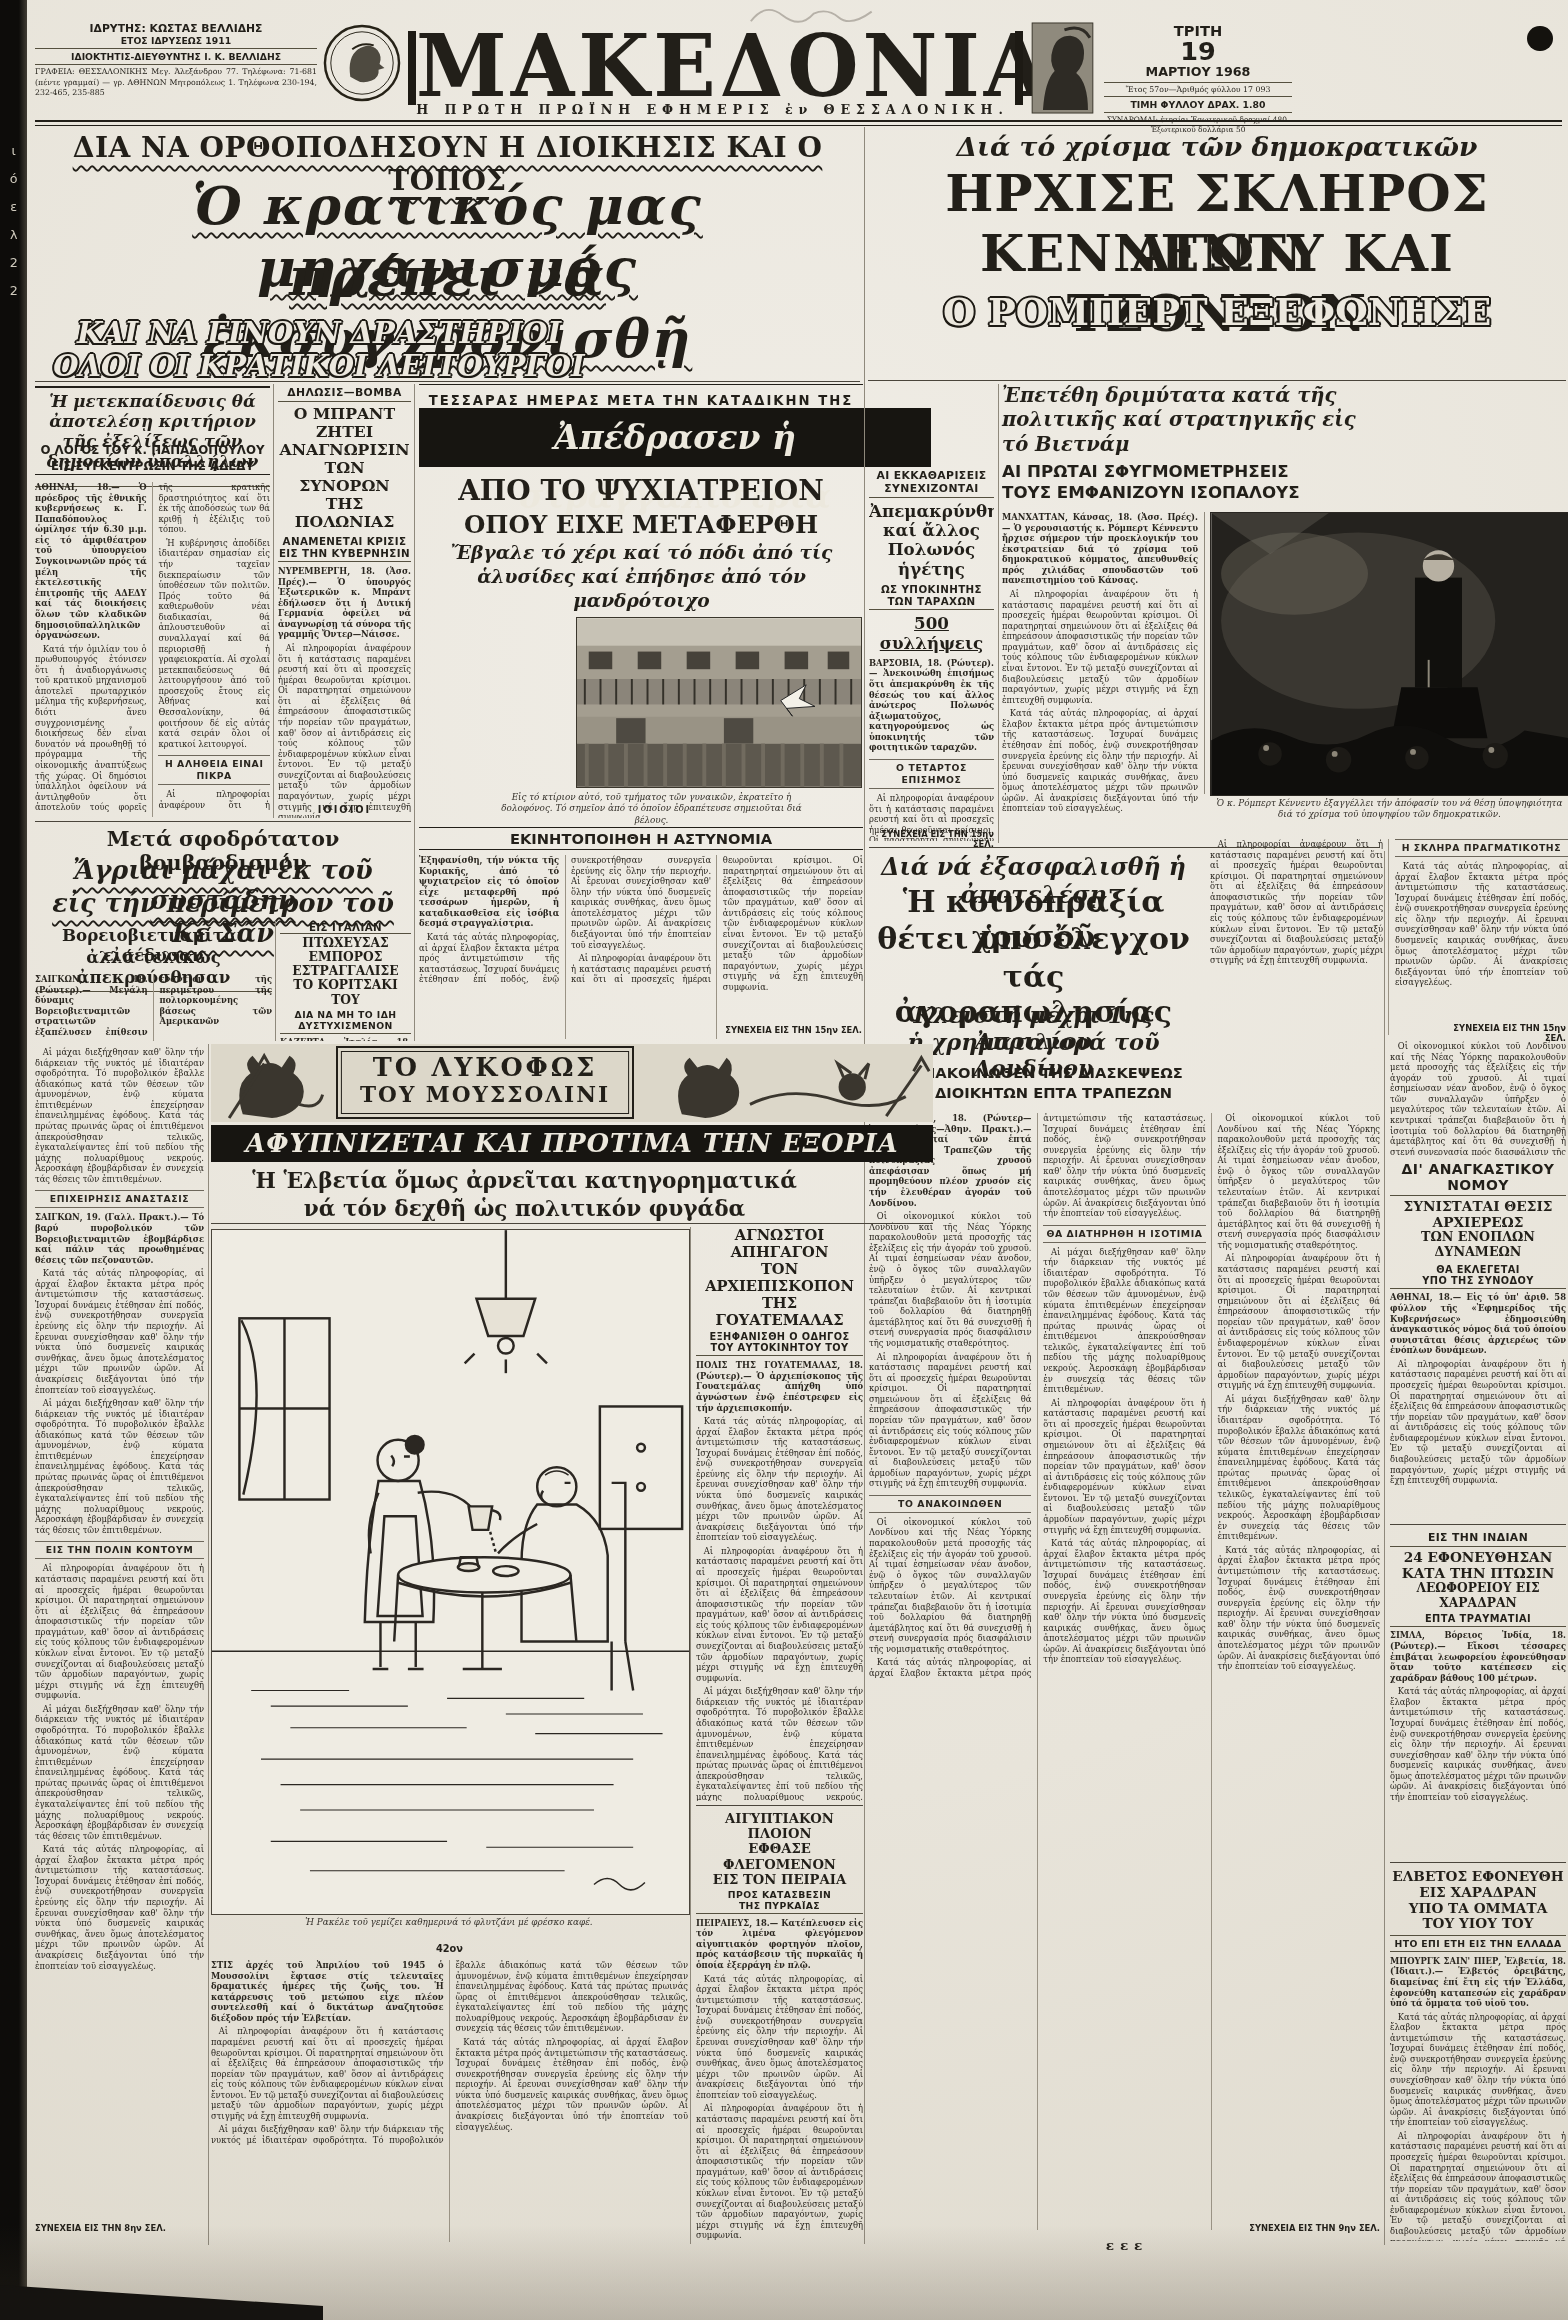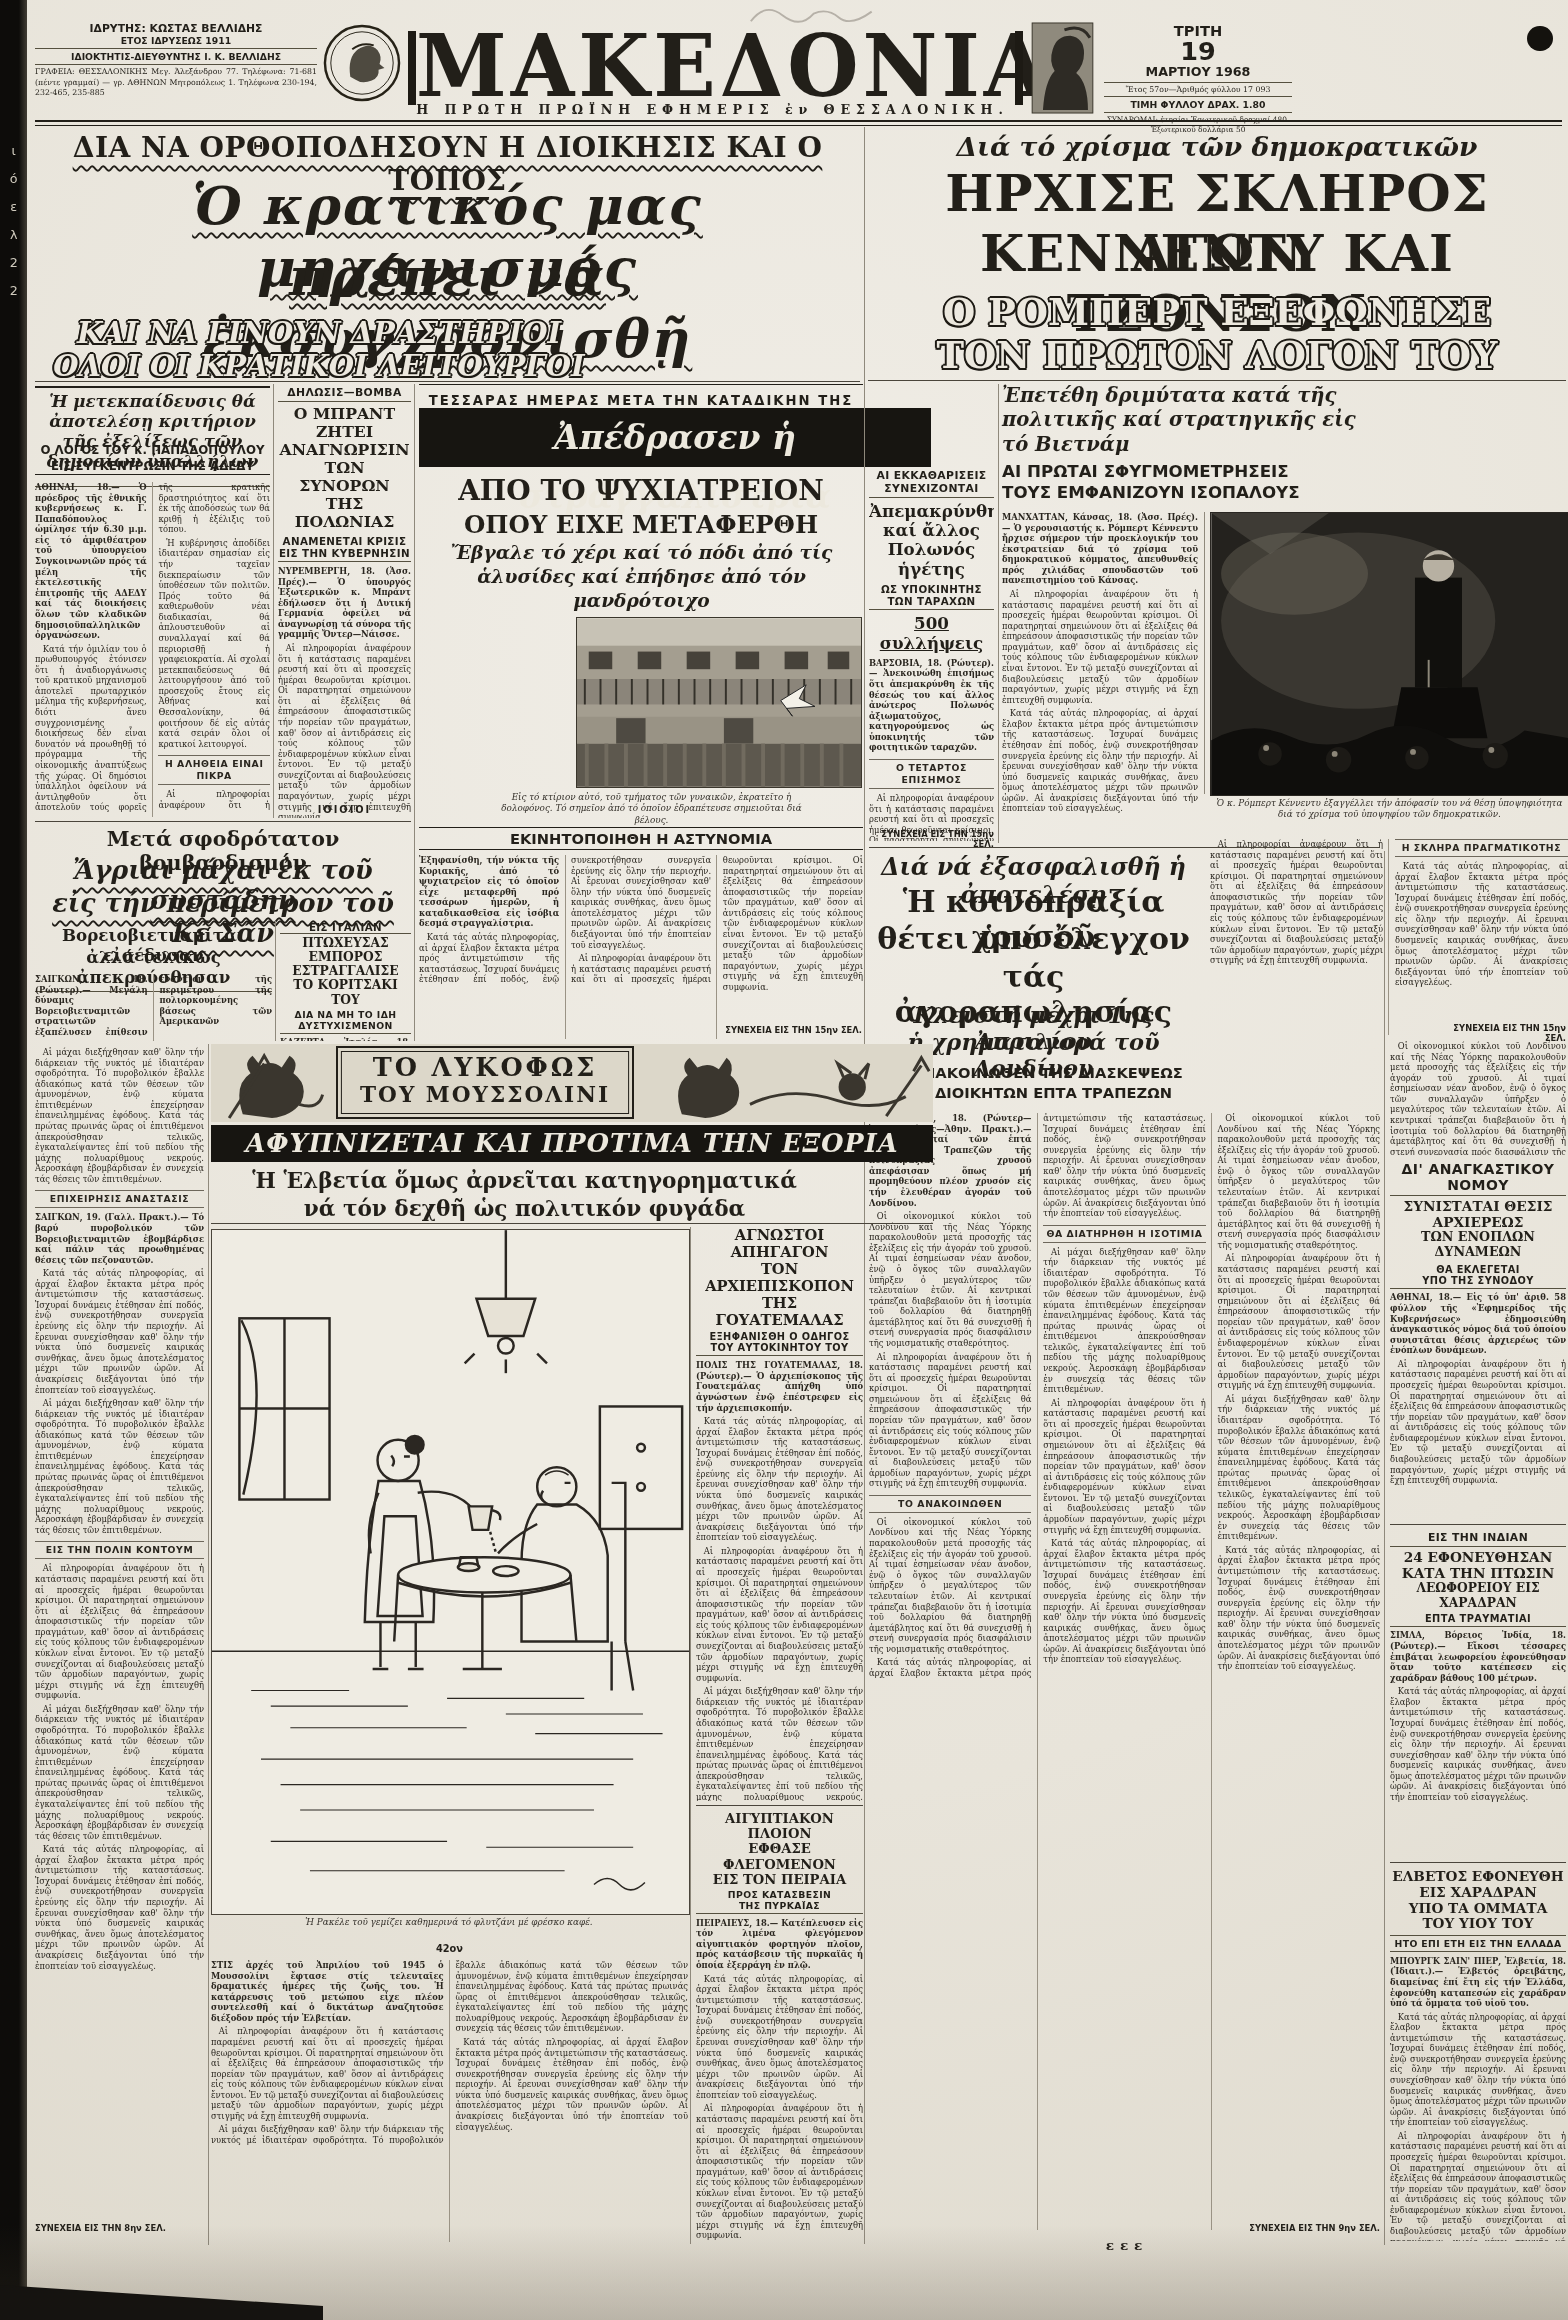--- a/index.html
+++ b/index.html
@@ -84,21 +84,20 @@
   <div class="abs ser b i ctr wavy" style="left:35px;top:174px;width:825px;font-size:53px;letter-spacing:2px">Ὁ κρατικός μας μηχανισμός</div>
   <div class="abs ser b i ctr wavy" style="left:35px;top:245px;width:825px;font-size:53px;letter-spacing:2px">πρέπει νά ἐκσυγχρονισθῇ</div>
   <div class="abs ser b i ctr outl" style="left:35px;top:316px;width:568px;font-size:29px">ΚΑΙ ΝΑ ΓΙΝΟΥΝ ΔΡΑΣΤΗΡΙΟΙ</div>
   <div class="abs ser b i ctr outl" style="left:35px;top:349px;width:568px;font-size:29px">ΟΛΟΙ ΟΙ ΚΡΑΤΙΚΟΙ ΛΕΙΤΟΥΡΓΟΙ</div>
   <div class="hr" style="left:35px;top:381px;width:825px"></div>
 
   <div class="abs ser b i ctr" style="left:868px;top:131px;width:698px;font-size:26.5px">Διά τό χρίσμα τῶν δημοκρατικῶν</div>
   <div class="abs ser ctr" style="left:868px;top:163px;width:698px;font-size:51px;font-weight:900;letter-spacing:1px">ΗΡΧΙΣΕ ΣΚΛΗΡΟΣ ΑΓΩΝ</div>
   <div class="abs ser ctr" style="left:868px;top:223px;width:698px;font-size:51px;font-weight:900;letter-spacing:1px">ΚΕΝΝΕΝΤΥ ΚΑΙ ΤΖΟΝΣΟΝ</div>
   <div class="abs ser b ctr outl" style="left:868px;top:290px;width:698px;font-size:37px">Ο ΡΟΜΠΕΡΤ ΕΞΕΦΩΝΗΣΕ</div>
-  <div class="abs ser b ctr outl" style="left:868px;top:333px;width:698px;font-size:37px">ΤΟΝ ΠΡΩΤΟΝ ΛΟΓΟΝ ΤΟΥ</div>
   <div class="hr" style="left:868px;top:380px;width:698px"></div>
 
   <div class="abs ser b i ctr" style="left:35px;top:386px;width:235px;font-size:16.7px;border-top:2px solid #221f19;border-bottom:1px solid #221f19;padding:2.9px 0">Ἡ μετεκπαίδευσις θά ἀποτελέσῃ κριτήριον τῆς ἐξελίξεως τῶν δημοσίων ὑπαλλήλων</div>
   <div class="abs san b ctr" style="left:35px;top:443px;width:235px;font-size:11.8px">Ο ΛΟΓΟΣ ΤΟΥ κ. ΠΑΠΑΔΟΠΟΥΛΟΥ</div>
   <div class="abs san b ctr" style="left:35px;top:459px;width:235px;font-size:11.8px;border-bottom:1px solid #55503f;padding-bottom:13px">ΕΙΣ ΣΥΓΚΕΝΤΡΩΣΙΝ ΤΗΣ ΑΔΕΔΥ</div>
   <div class="abs body c2" style="left:35px;top:482px;width:235px;height:335px">
     <p class="dl">ΑΘΗΝΑΙ, 18.— Ὁ πρόεδρος τῆς ἐθνικῆς κυβερνήσεως κ. Γ. Παπαδόπουλος ὡμίλησε τήν 6.30 μ.μ. εἰς τό ἀμφιθέατρον τοῦ ὑπουργείου Συγκοινωνιῶν πρός τά μέλη τῆς ἐκτελεστικῆς ἐπιτροπῆς τῆς ΑΔΕΔΥ καί τάς διοικήσεις ὅλων τῶν κλαδικῶν δημοσιοϋπαλληλικῶν ὀργανώσεων.</p>
     <div>
         <p>Κατά τήν ὁμιλίαν του ὁ πρωθυπουργός ἐτόνισεν ὅτι ἡ ἀναδιοργάνωσις τοῦ κρατικοῦ μηχανισμοῦ ἀποτελεῖ πρωταρχικόν μέλημα τῆς κυβερνήσεως, διότι ἄνευ συγχρονισμένης διοικήσεως δέν εἶναι δυνατόν νά προωθηθῇ τό πρόγραμμα τῆς οἰκονομικῆς ἀναπτύξεως τῆς χώρας. Οἱ δημόσιοι ὑπάλληλοι ὀφείλουν νά ἀντιληφθοῦν ὅτι ἀποτελοῦν τούς φορεῖς τῆς κρατικῆς δραστηριότητος καί ὅτι ἐκ τῆς ἀποδόσεώς των θά κριθῇ ἡ ἐξέλιξις τοῦ τόπου.</p>
         <p>Ἡ κυβέρνησις ἀποδίδει ἰδιαιτέραν σημασίαν εἰς τήν ταχεῖαν διεκπεραίωσιν τῶν ὑποθέσεων τῶν πολιτῶν. Πρός τοῦτο θά καθιερωθοῦν νέαι διαδικασίαι, θά ἁπλουστευθοῦν αἱ συναλλαγαί καί θά περιορισθῇ ἡ γραφειοκρατία. Αἱ σχολαί μετεκπαιδεύσεως θά λειτουργήσουν ἀπό τοῦ προσεχοῦς ἔτους εἰς Ἀθήνας καί Θεσσαλονίκην, θά φοιτήσουν δέ εἰς αὐτάς κατά σειράν ὅλοι οἱ κρατικοί λειτουργοί.</p>

